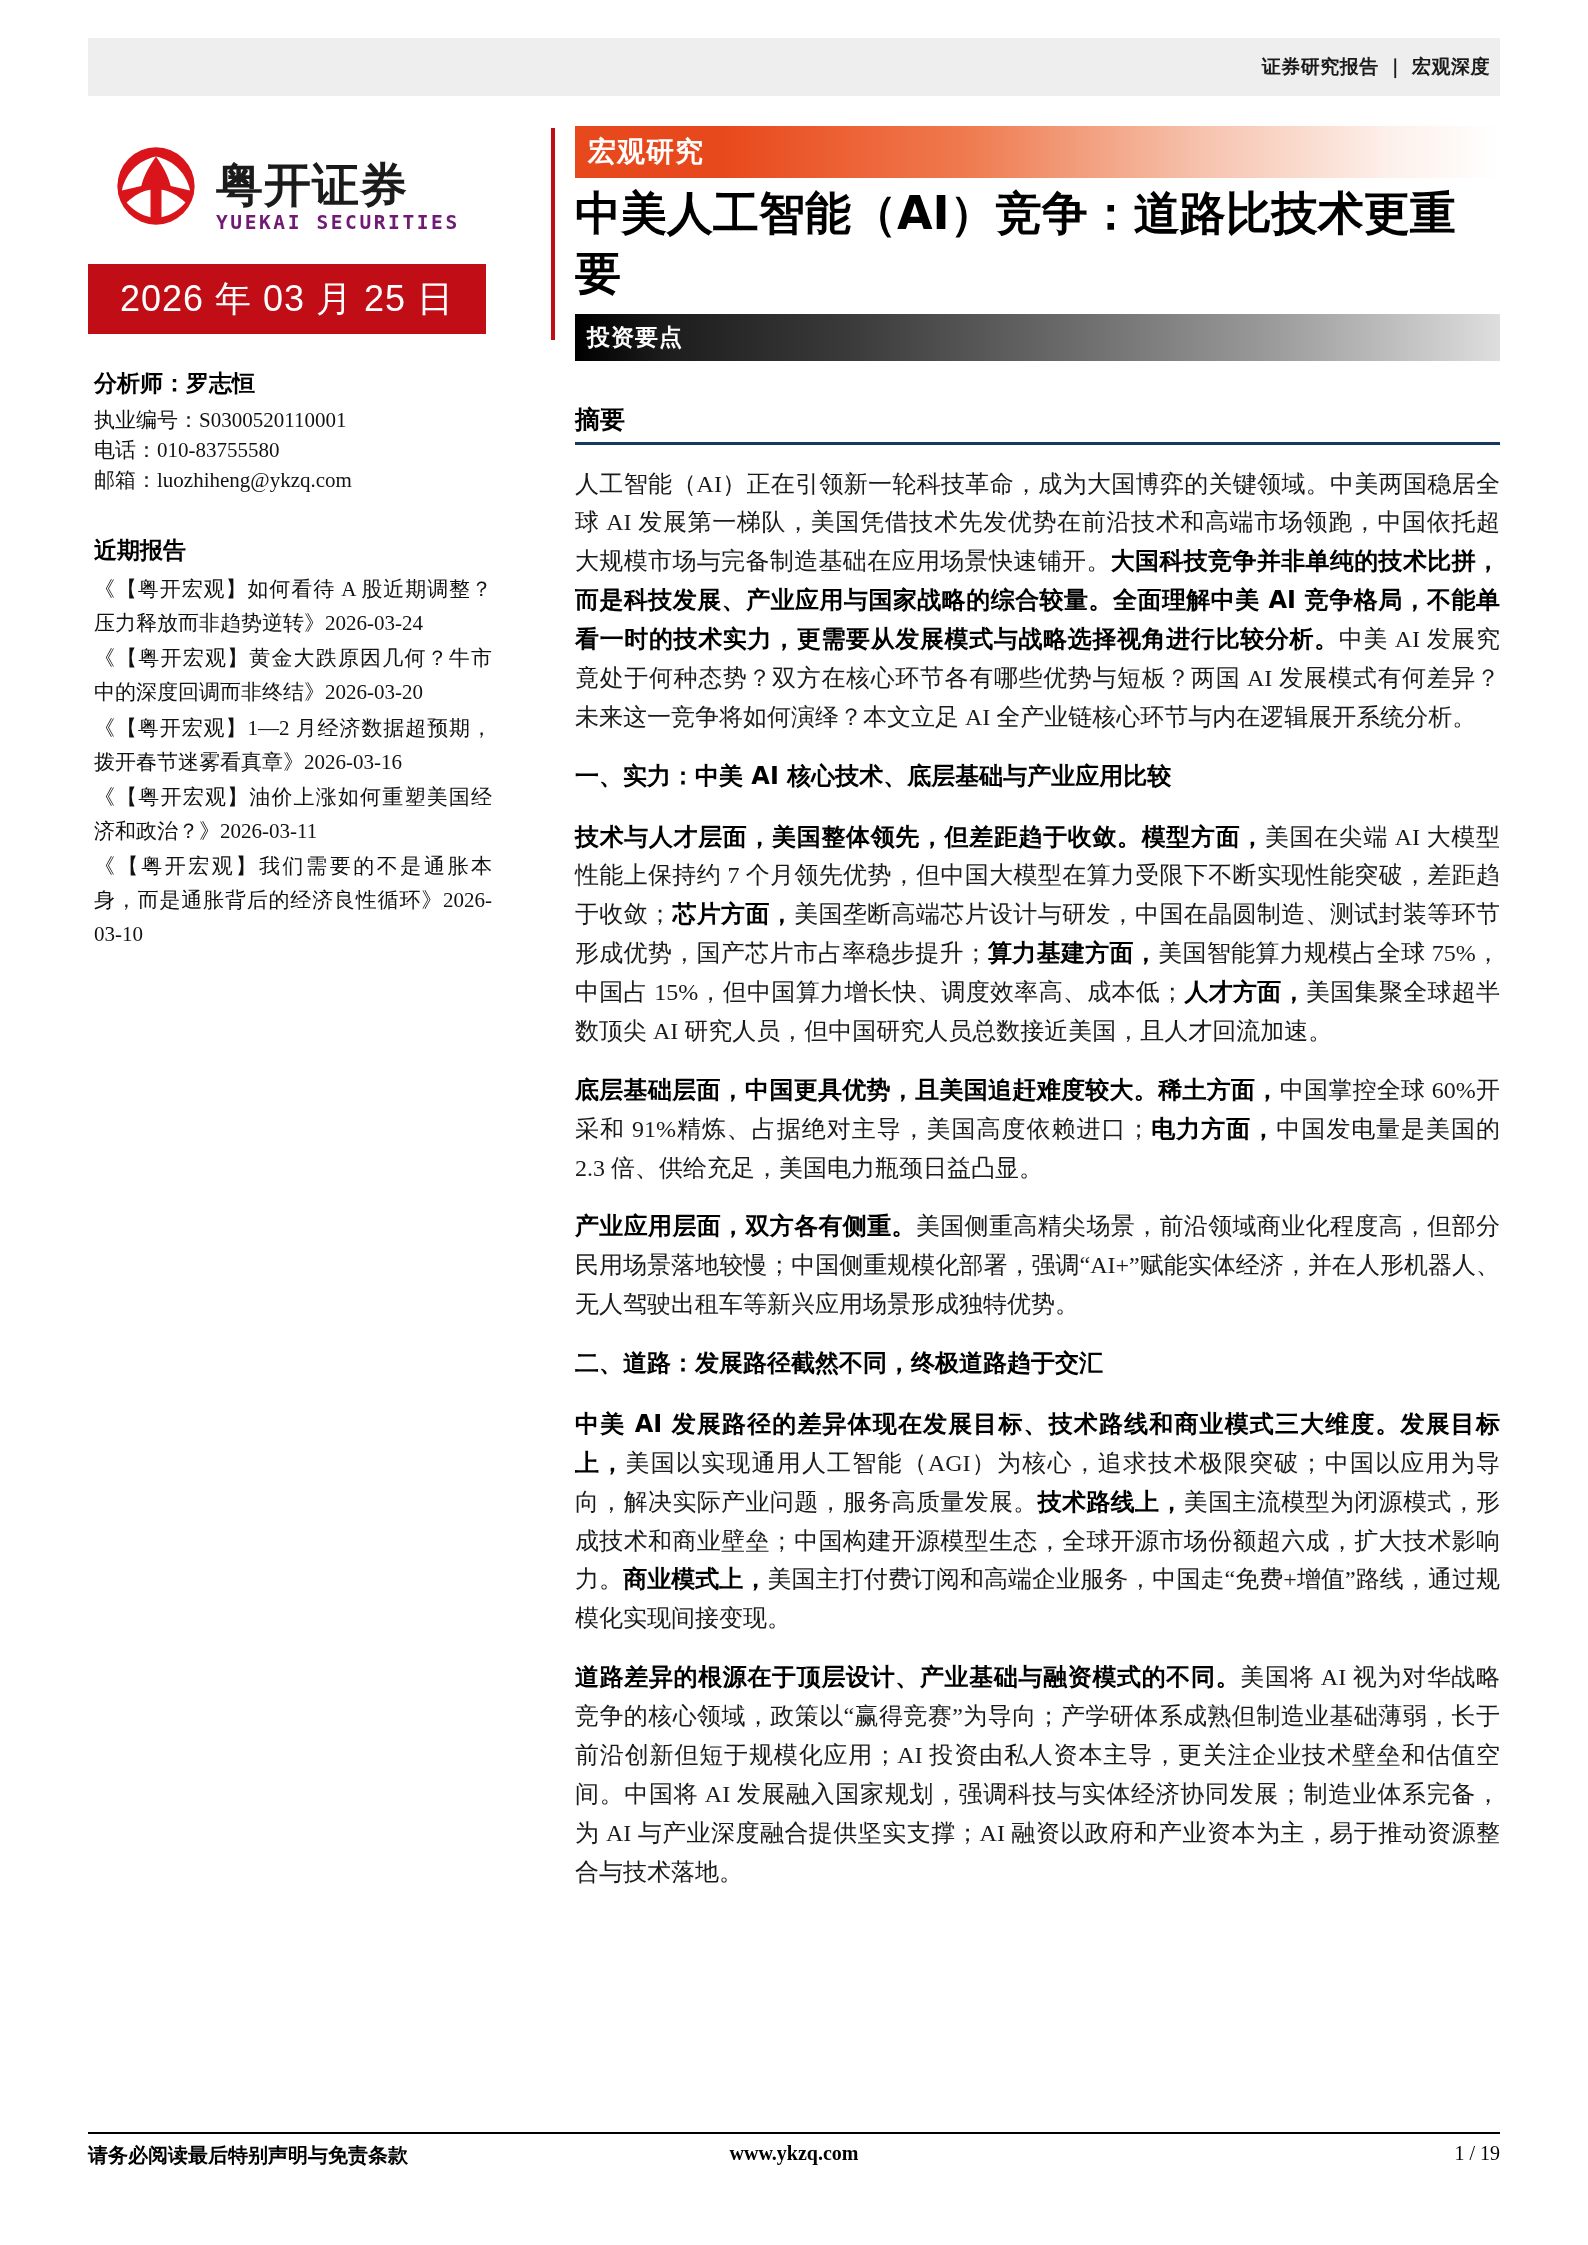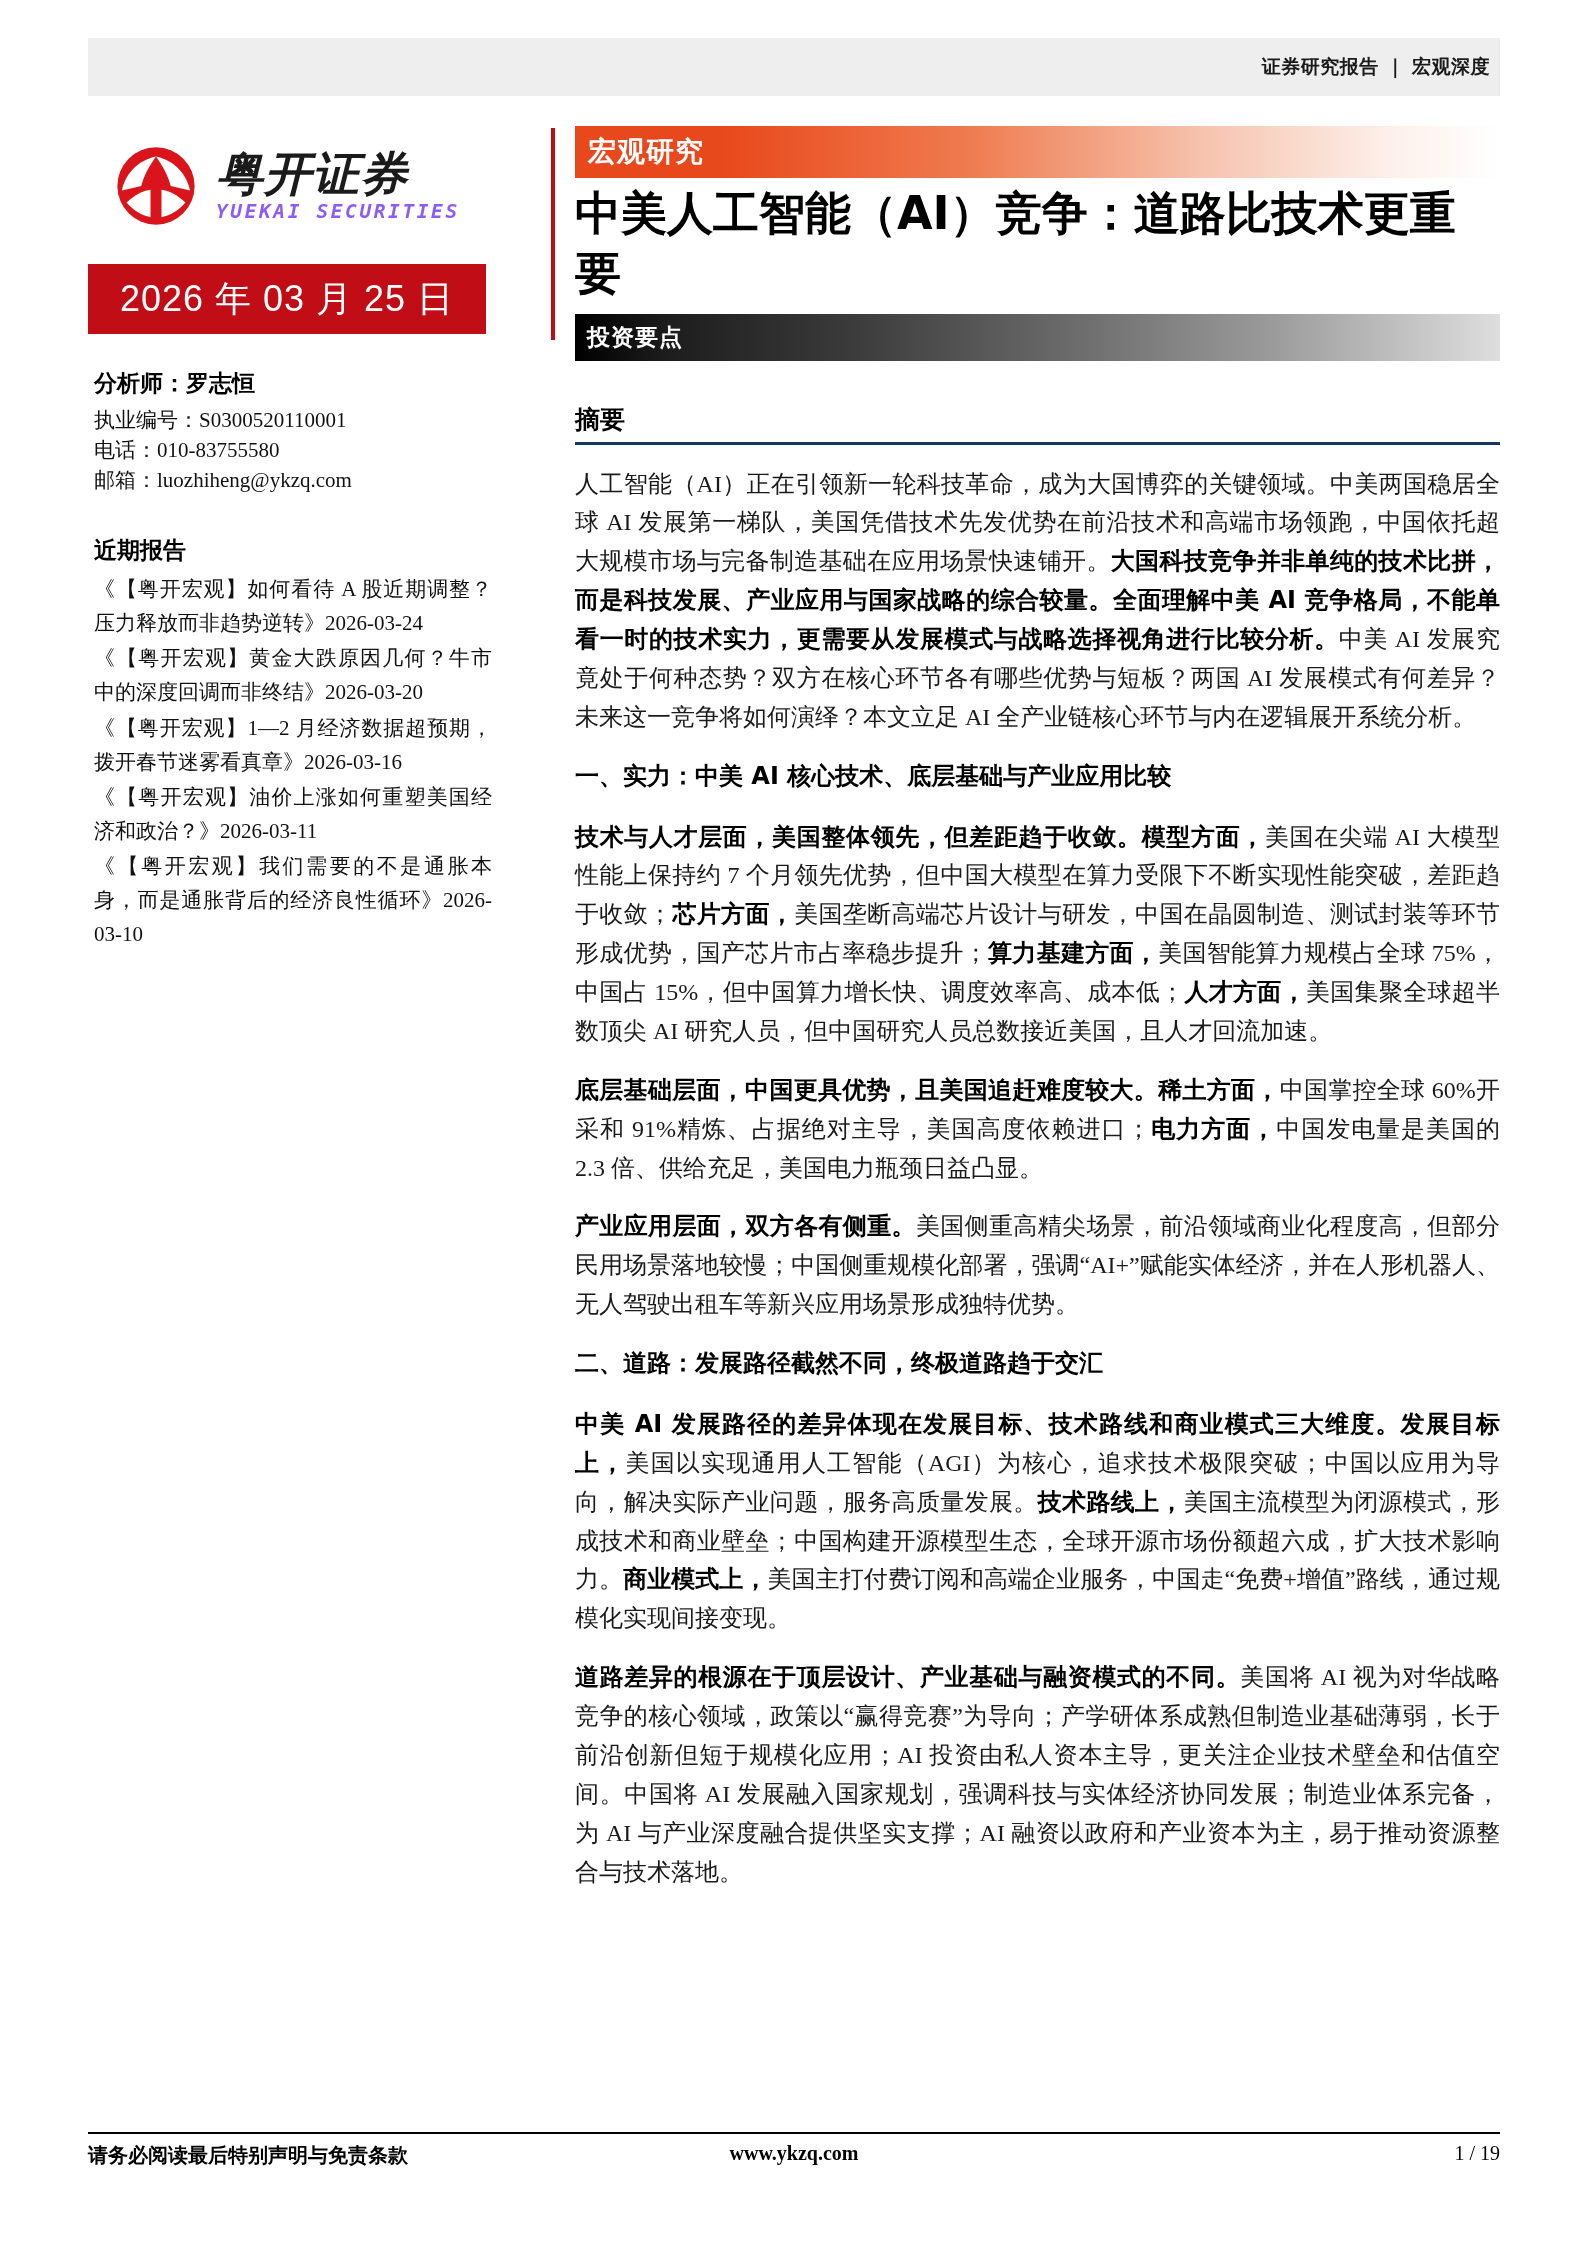--- a/index.html
+++ b/index.html
@@ -21,30 +21,30 @@
     position:absolute; right:10px; top:50%; transform:translateY(-50%);
     font-family:"DejaVu Sans", sans-serif;
     font-size:19px; font-weight:bold; color:#1a1a1a; letter-spacing:.5px;
     white-space:nowrap;
   }
 
   
   .leftcol {
     position:absolute; left:88px; top:118px; width:430px;
   }
-  .logo-row { display:flex; align-items:center; gap:14px; padding:22px 0 10px 22px;font-style:italic; }
+  .logo-row { display:flex; align-items:flex-end; gap:14px; padding:22px 0 10px 22px; }
   .logo-mark { width:92px; height:92px; position:relative; flex:none; }
   .logo-words { display:flex; flex-direction:column; line-height:1; }
   .logo-cn {
     font-family:"DejaVu Sans", sans-serif;
     font-size:47px; font-weight:bold; color:#1b1b1b; letter-spacing:1px;
   }
   .logo-en {
     font-family:"DejaVu Sans Mono", monospace;
-    font-size:19.5px; font-weight:bold; color:#8b5cf6; letter-spacing:2.6px;
+    font-size:19.5px; font-weight:bold; color:#701a75; letter-spacing:2.6px;
     margin-top:5px;
   }
 
   .date-bar {
     margin-top:22px; width:398px; height:70px; background:#c00d16;
     display:flex; align-items:center; justify-content:center;
     color:#fff; font-size:36px; letter-spacing:1px;
     font-family:Liberation Sans, sans-serif;
   }
 

